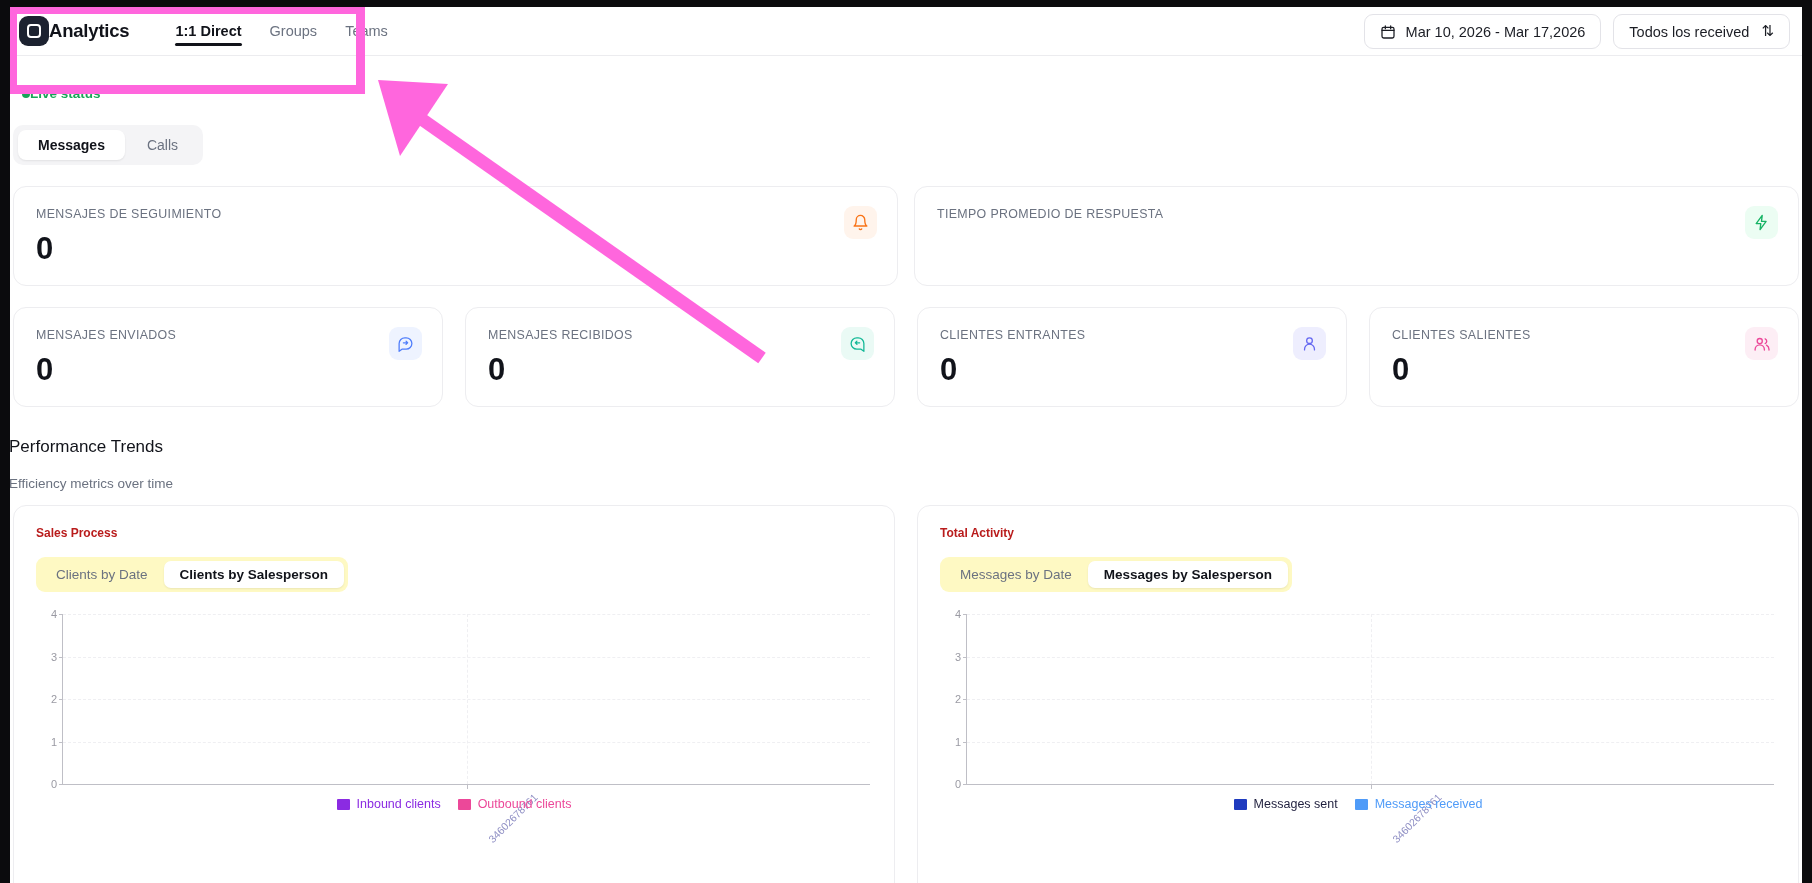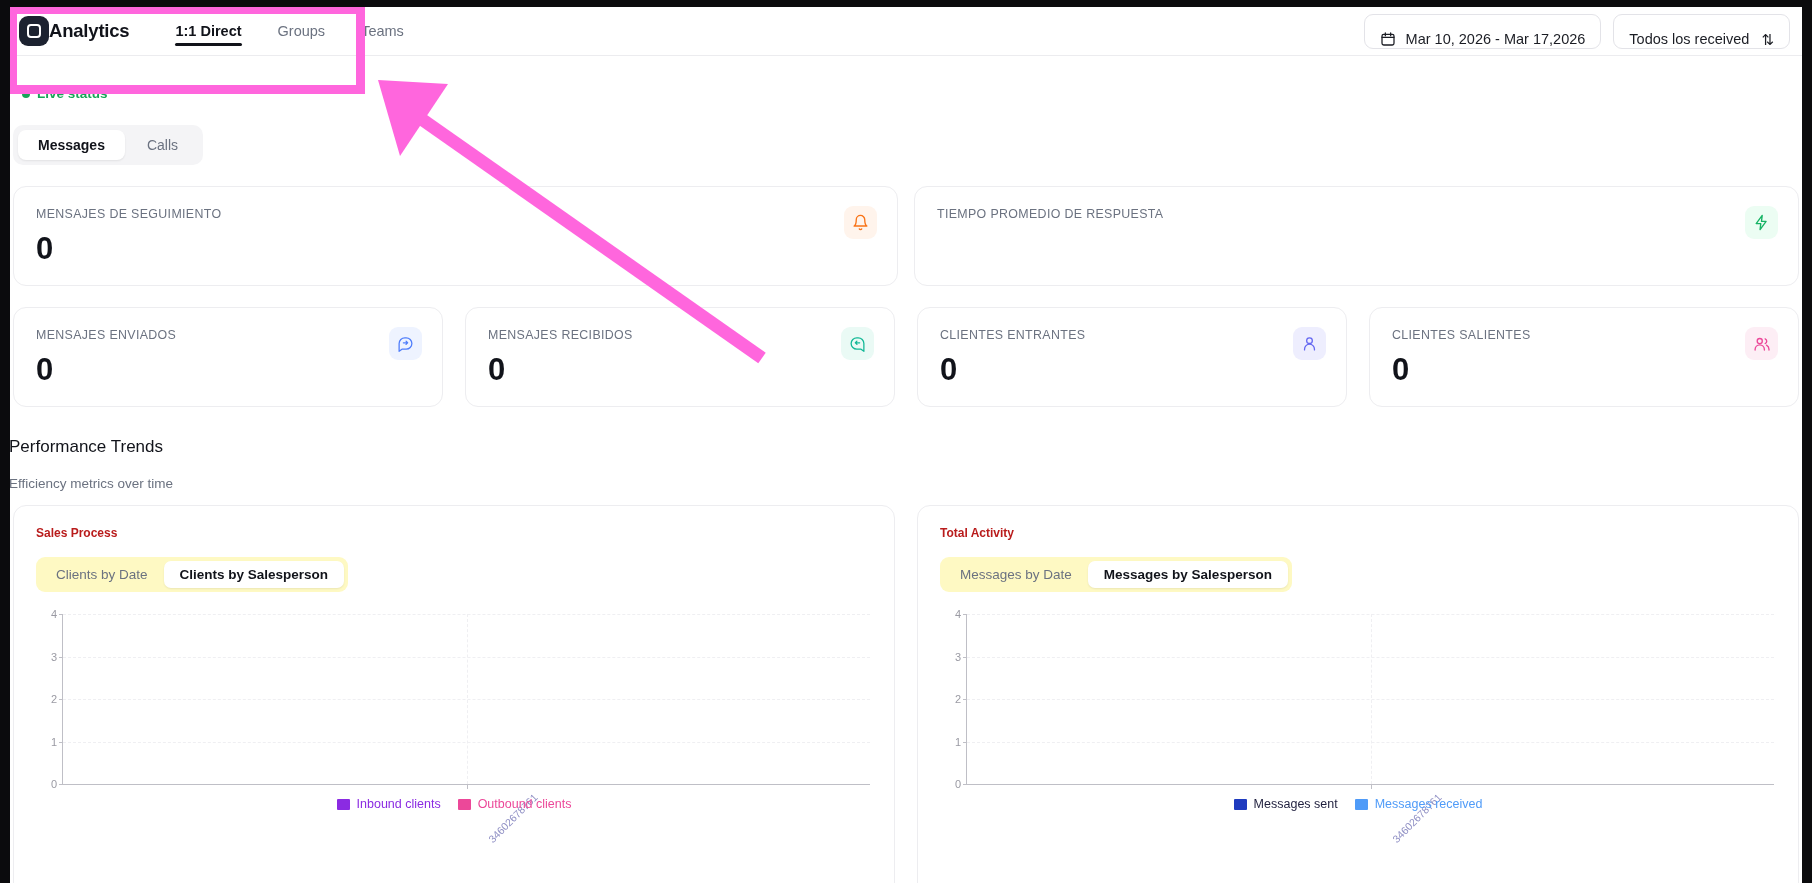--- a/index.html
+++ b/index.html
@@ -39,50 +39,50 @@
   .logo-box {
     width: 30px; height: 30px; border-radius: 9px; background: #1c2230;
     display: flex; align-items: center; justify-content: center;
   }
   .logo-inner {
     width: 14px; height: 14px; border-radius: 4px;
     border: 2.4px solid #ffffff; background: transparent;
   }
   .brand-title { font-size: 18.5px; font-weight: 700; color: #11131a; letter-spacing: -0.2px; }
 
-  .nav { display: flex; align-items: flex-start; gap: 8px; margin-left: 32px; height: 49px; }
+  .nav { display: flex; align-items: flex-start; gap: 0px; margin-left: 32px; height: 49px; }
   .nav-item {
     position: relative;
     font-size: 14.5px; color: #6b7280; font-weight: 400;
     padding: 16px 14px 0 14px; height: 49px; cursor: pointer;
     white-space: nowrap;
   }
   .nav-item.active { color: #11131a; font-weight: 600; }
   .nav-item.active::after {
     content: ""; position: absolute; left: 14px; right: 14px; bottom: 10px;
     height: 2.4px; background: #11131a; border-radius: 2px;
   }
 
   .header-right {
     margin-left: auto; display: flex; align-items: center; gap: 12px; padding-right: 12px;
   }
   .pill {
-    display: flex; align-items: flex-start; gap: 10px;
-    height: 35px; padding: 16px 15px;
+    display: flex; align-items: flex-end; gap: 10px;
+    height: 35px; padding: 8px 15px;
     border: 1px solid #e3e3e8; border-radius: 9px;
     background: #fff; font-size: 14.5px; color: #1b1d24;
     cursor: pointer; white-space: nowrap;
   }
   .cal-ico { width: 16px; height: 16px; display:block; }
   .sort-ico { font-size: 15px; color: #1b1d24; margin-left: 2px; }
 
   
   .live-status {
     position: absolute; left: 22px; top: 86px;
-    display: flex; align-items: center; gap: 7px;
+    display: flex; align-items: center; 
     font-size: 13.5px; font-weight: 600; color: #18a558;
   }
   .live-dot { width: 8px; height: 8px; border-radius: 50%; background: #18a558; display:block; }
 
   
   .segmented {
     position: absolute; left: 13px; top: 125px;
     display: inline-flex; align-items: center;
     background: #f4f4f6; border-radius: 10px; padding: 5px;
     gap: 2px;

